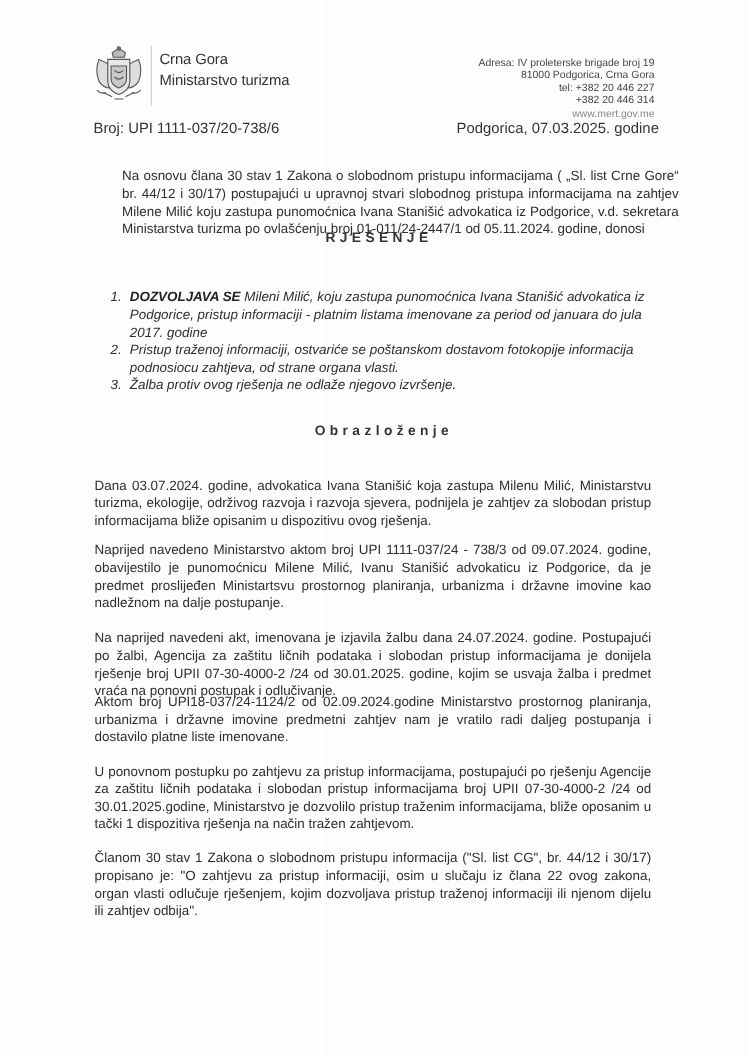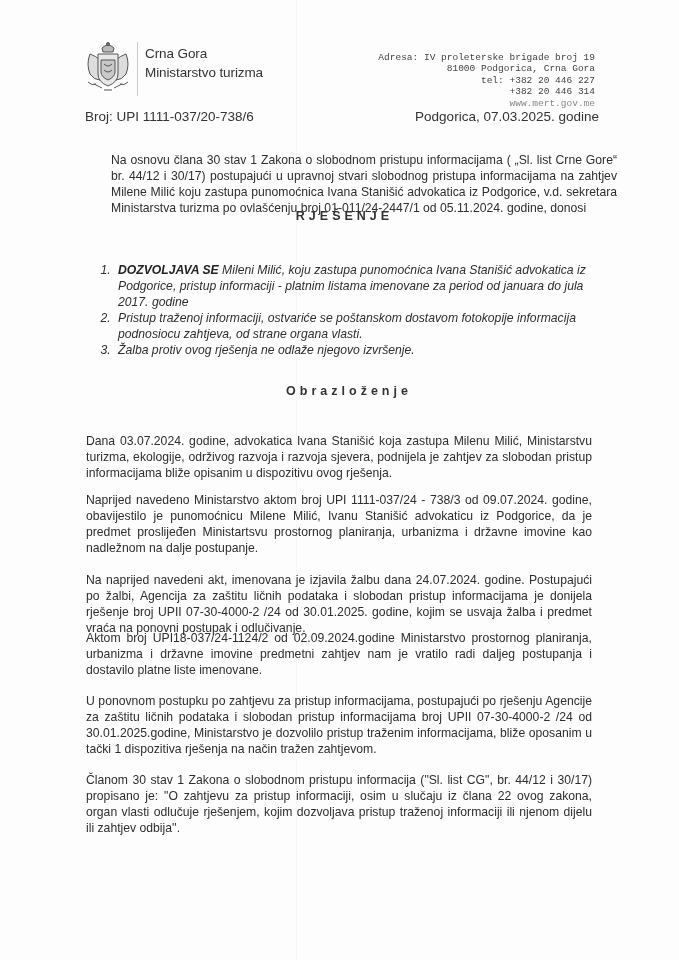--- a/index.html
+++ b/index.html
@@ -7,21 +7,21 @@
       width: 679px; height: 960px; background: #ffffff; position: relative; overflow: hidden;
       font-family: "Liberation Sans", sans-serif; color: #2a2a2a;
     }
     .page { position: absolute; left: 0; top: 0; width: 679px; height: 960px; background: #fdfdfd; }
     .crest { position: absolute; left: 84px; top: 40px; width: 48px; height: 56px; }
     .vline { position: absolute; left: 137px; top: 42px; width: 1px; height: 54px; background: #c8c8c8; }
     .org1 { position: absolute; left: 145px; top: 46px; font-size: 13.5px; color: #333; letter-spacing: -0.1px; }
     .org2 { position: absolute; left: 145px; top: 65px; font-size: 13.5px; color: #333; letter-spacing: -0.1px; }
     .broj { position: absolute; left: 85px; top: 109px; font-size: 13.5px; color: #333; }
     .addr { position: absolute; right: 84px; top: 52px; text-align: right;
-      font-family: Liberation Mono, monospace; font-size: 9.5px; line-height: 11.4px; color: #444; }
+      font-family: Liberation Sans, sans-serif; font-size: 9.5px; line-height: 11.4px; color: #444; }
     .addr .web { color: #888; }
     .place-date { position: absolute; right: 80px; top: 109px; font-size: 13.5px; color: #333; }
     .body-text { position: absolute; left: 86px; width: 506px; font-size: 12.2px; line-height: 16px;
       text-align: justify; color: #2e2e2e; }
     .heading { position: absolute; left: 0; width: 679px; text-align: center; font-weight: bold;
       font-size: 12.5px; color: #333; }
     .h-rj { top: 209px; letter-spacing: 4px; padding-left: 10px; box-sizing: border-box; }
     .h-ob { top: 384px; letter-spacing: 4px; padding-left: 19px; box-sizing: border-box; }
     ol.disp { position: absolute; left: 86px; top: 262px; width: 512px; margin: 0; padding: 0 0 0 28px;
       font-size: 12.2px; line-height: 16px; color: #2e2e2e; box-sizing: border-box; font-style: italic; }

